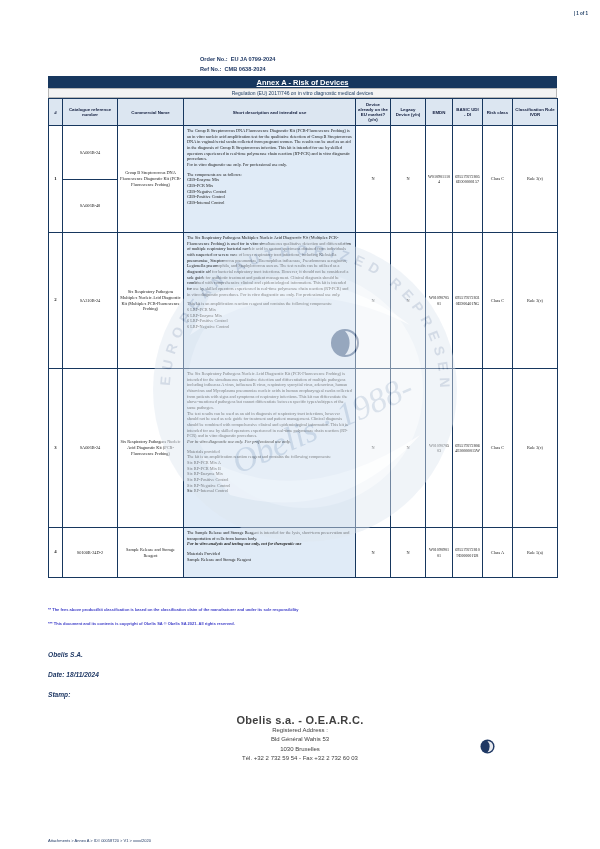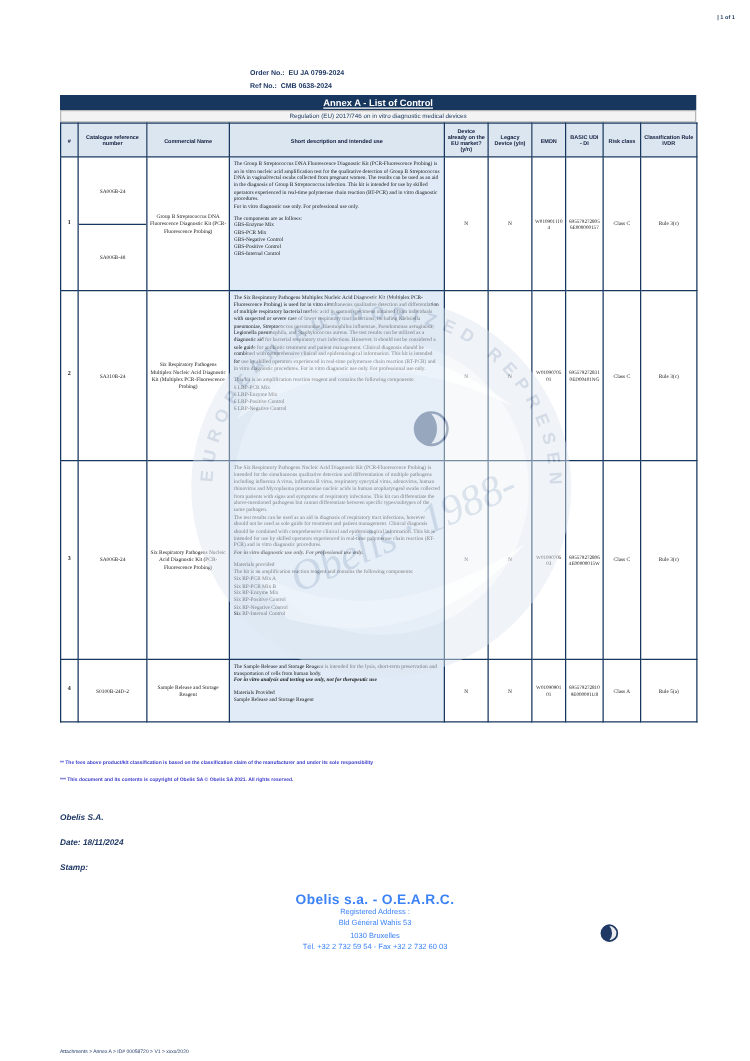--- a/index.html
+++ b/index.html
@@ -38,21 +38,21 @@
   .cat-half.top{border-bottom:0.6px solid #17375E;}
 
   .fn{position:absolute;left:48px;font:bold 4px "Liberation Sans",sans-serif;color:#3c3cc8;}
   .fn1{top:607px;} .fn2{top:621px;}
 
   .sig{position:absolute;left:48px;top:651px;font:italic bold 6.6px "Liberation Sans",sans-serif;
        color:#1F3864;}
   .sig div{margin-bottom:13px;}
 
   .address{position:absolute;left:0;top:714px;width:600px;text-align:center;
-           font-family:"Liberation Sans",sans-serif;color:#3b82f6;}
+           font-family:"Liberation Sans",sans-serif;color:#404040;}
   .address-title{font-size:11px;font-weight:bold;letter-spacing:0.3px;}
   .address-line{font-size:6px;line-height:1.55;}
   .address-logo{position:absolute;left:480px;top:739px;width:15px;height:15px;}
 
   .bottom-path{position:absolute;left:48px;top:838px;font:4px "Liberation Sans",sans-serif;color:#1F3864;}
 
   .watermark{position:absolute;left:140px;top:225px;width:330px;height:330px;opacity:.45;
              pointer-events:none;z-index:3;}
 </style>
 </head>
@@ -61,21 +61,21 @@
 <div class="page">
 
   <div class="page-indicator">| 1 of 1</div>
 
   <div class="order-block">
     <div><span>Order No.:</span>&nbsp;&nbsp;<span>EU JA 0799-2024</span></div>
     <div><span>Ref No.:</span>&nbsp;&nbsp;<span>CMB 0638-2024</span></div>
   </div>
 
   <div class="banner">
-    <span class="banner-title">Annex A - List of Control</span>
+    <span class="banner-title">Annex A - Risk of Devices</span>
   </div>
   <div class="subbanner">Regulation (EU) 2017/746 on in vitro diagnostic medical devices</div>
 
   <table class="devices">
     <colgroup>
       <col style="width:14px">
         <col style="width:55px">
         <col style="width:66px">
         <col style="width:172px">
       <col style="width:35px">

